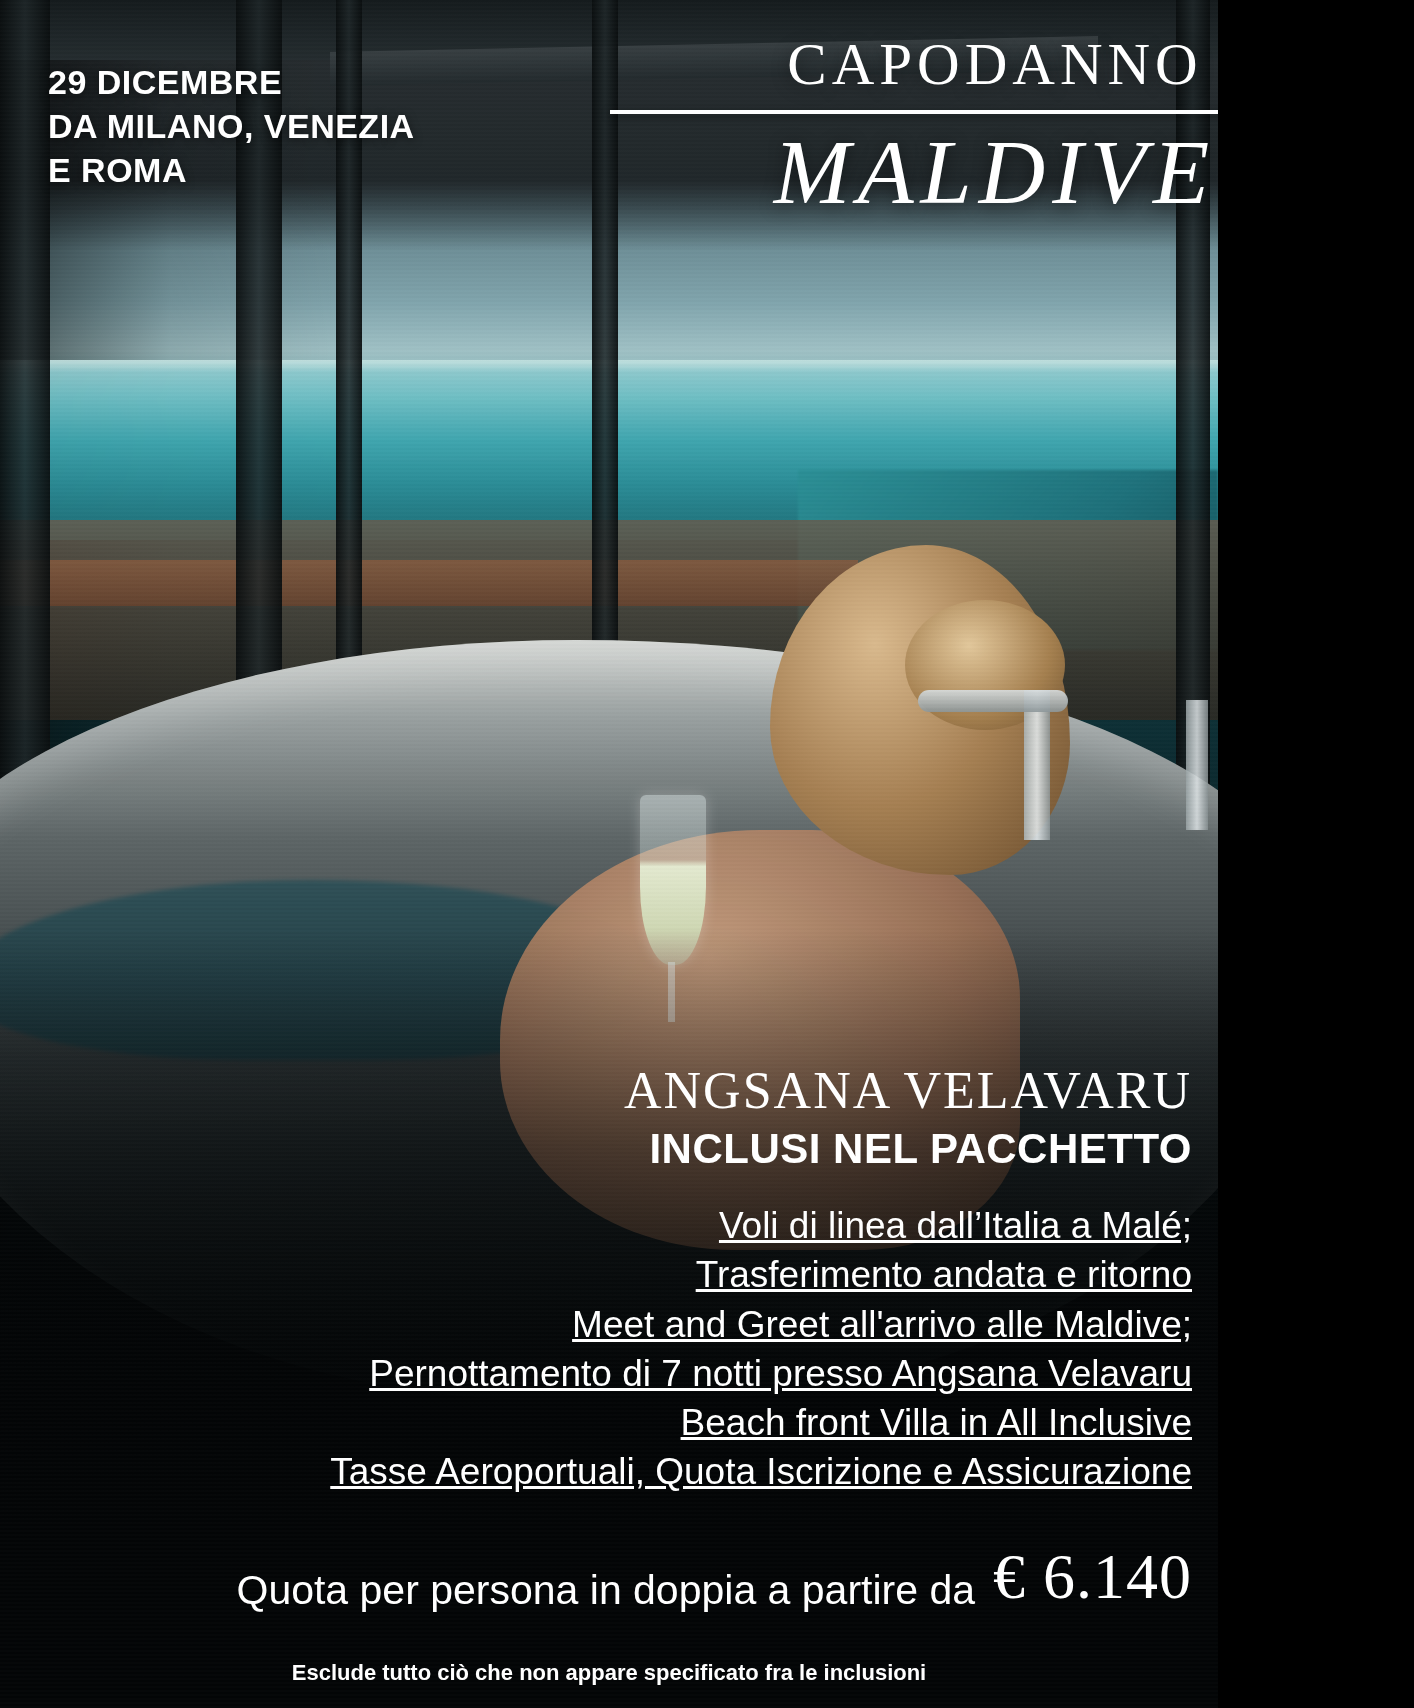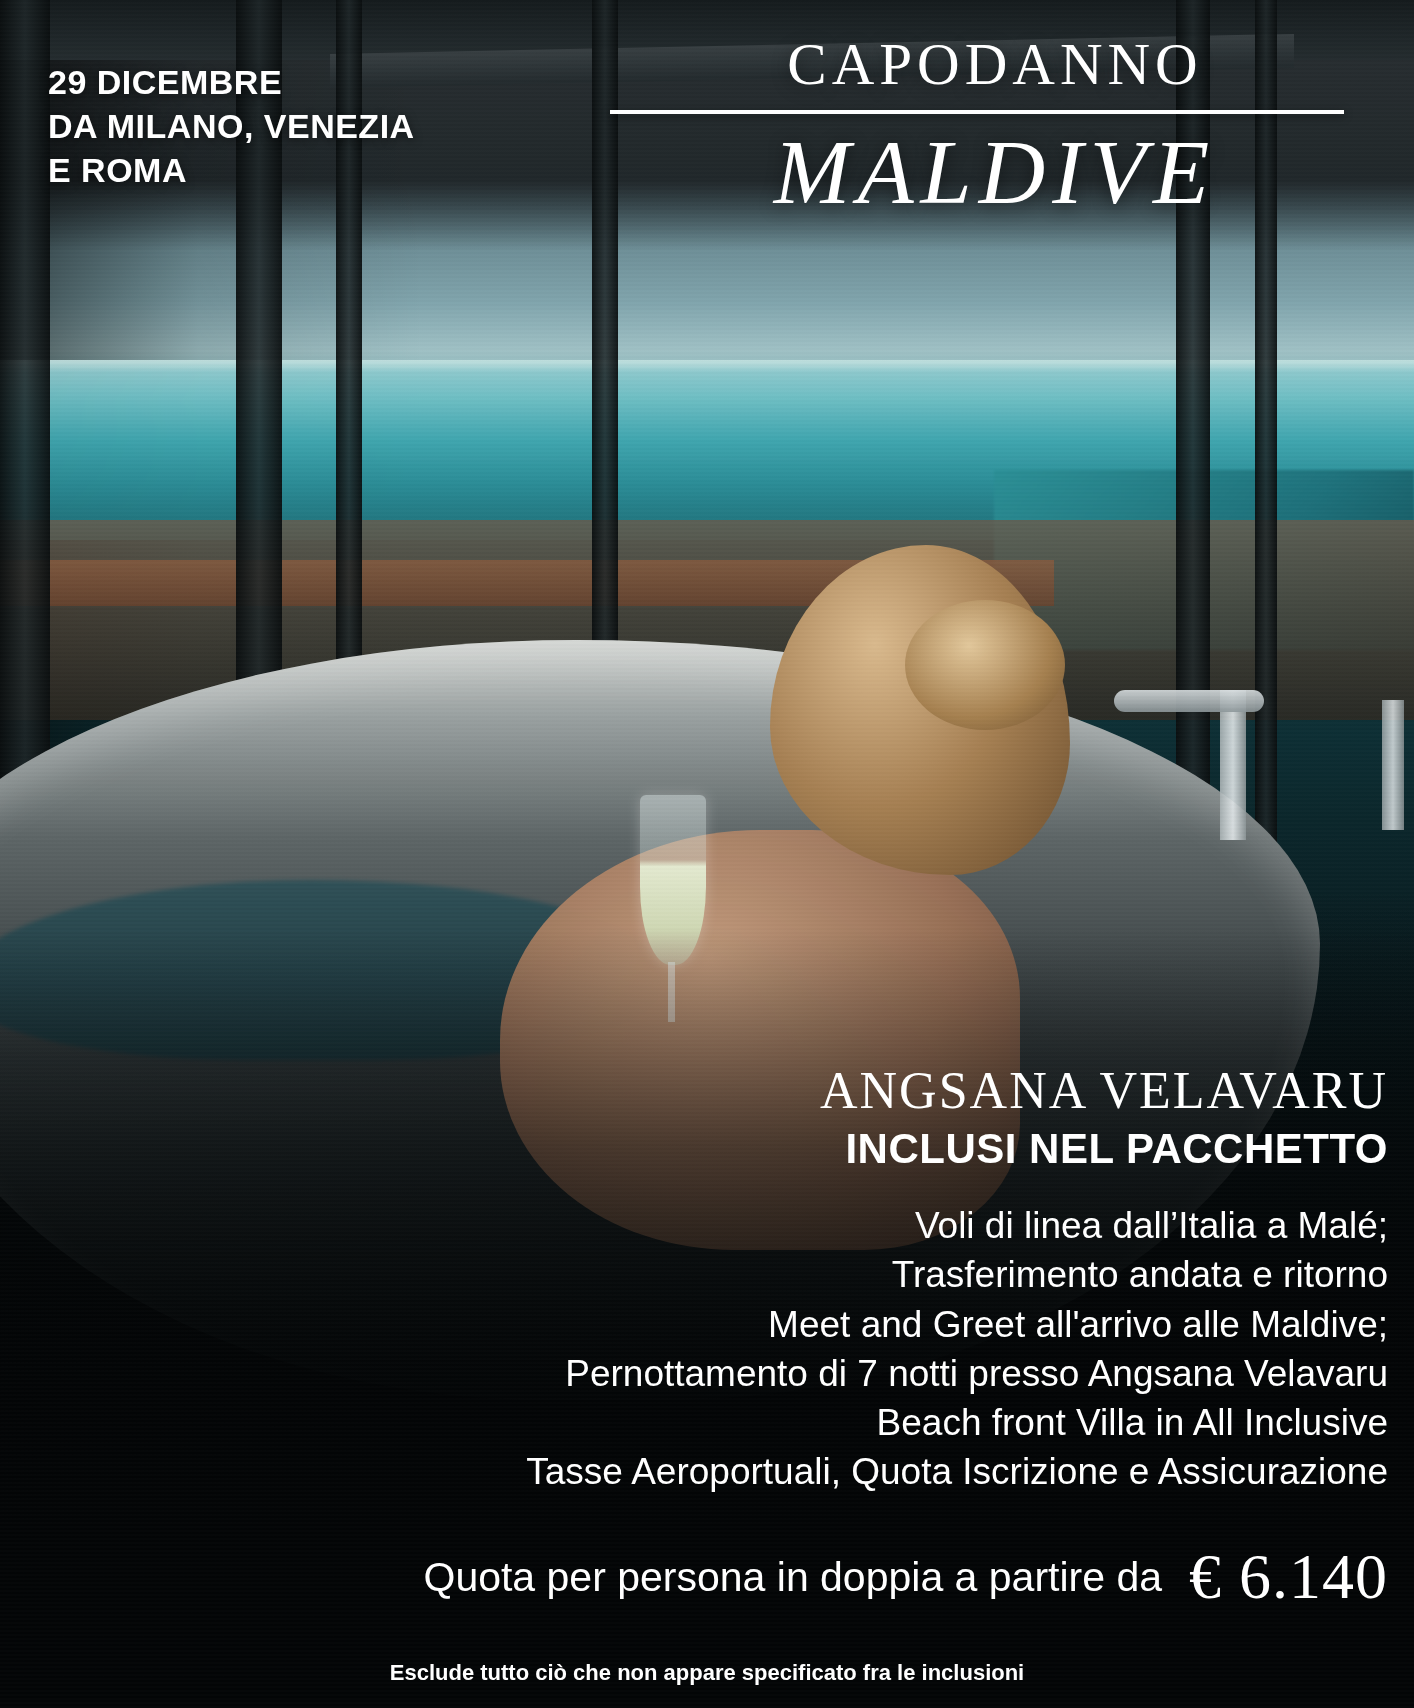--- a/index.html
+++ b/index.html
@@ -5,21 +5,21 @@
   html, body {
     margin: 0;
     padding: 0;
     background: #000;
   }
   body {
     font-family: "Liberation Sans", sans-serif;
   }
   #poster {
     position: relative;
-    width: 1414px;
+    width: 1218px;
     height: 1708px;
     overflow: hidden;
     background: #0b0f10;
   }
 
   
   .photo {
     position: absolute;
     inset: 0;
     background:
@@ -271,33 +271,34 @@
     letter-spacing: .5px;
     margin-bottom: 28px;
   }
   .inclusions {
     list-style: none;
     margin: 0;
     padding: 0;
     font-size: 37px;
     line-height: 1.33;
     font-weight: 300;
+    text-decoration: underline;
   }
   .inclusions li { white-space: nowrap; }
 
   .price-row {
     position: absolute;
     left: 120px; right: 26px;
     top: 1540px;
     color: #fff;
     text-align: right;
     display: flex;
-    align-items: center;
+    align-items: flex-end;
     justify-content: flex-end;
-    gap: 27px;
+    gap: 18px;
   }
   .price-label {
     font-size: 41px;
     font-weight: 300;
   }
   .price-value {
     font-family: "Liberation Serif", serif;
     font-size: 64px;
     letter-spacing: 1px;
     white-space: nowrap;

